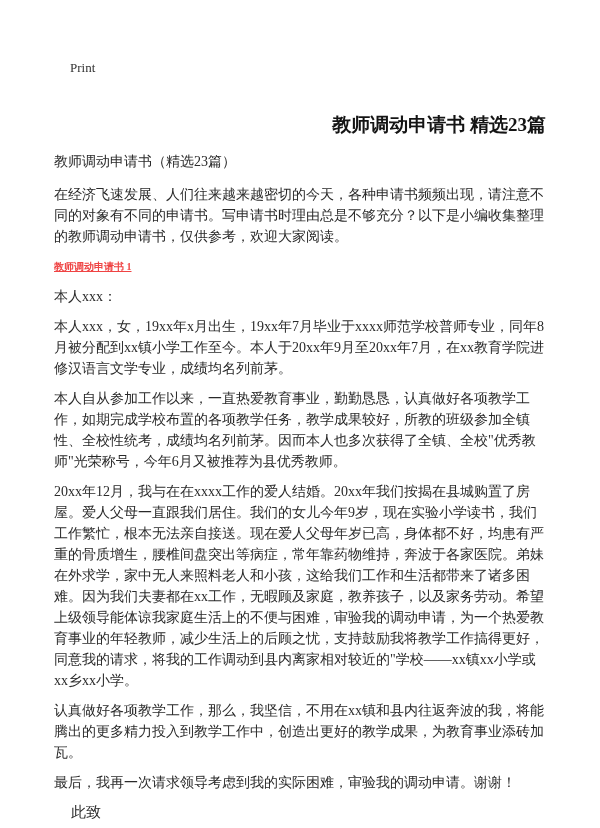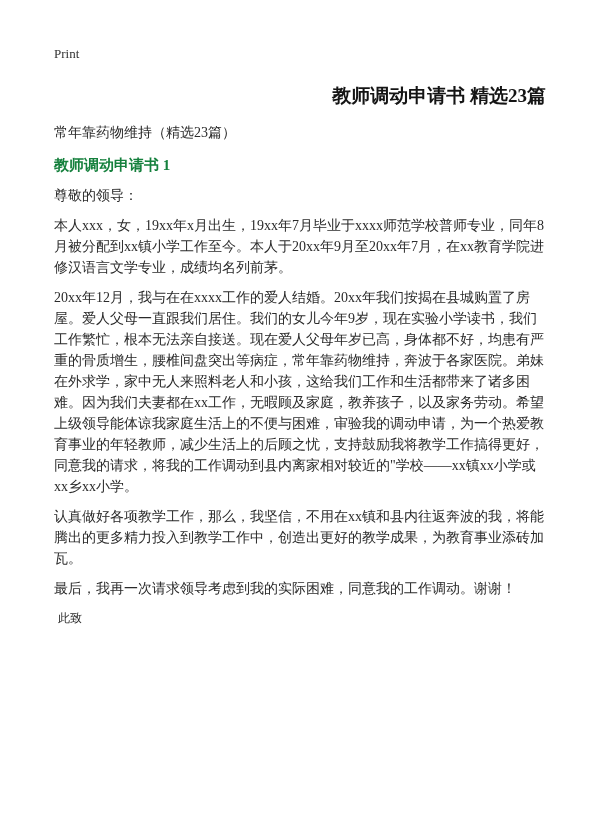--- a/index.html
+++ b/index.html
@@ -15,21 +15,21 @@
     background: #ffffff;
     padding: 44px 54px 0 54px;
     font-family: "Liberation Serif", "DejaVu Serif", serif;
     color: #262626;
     overflow: hidden;
   }
   .print-label {
     font-size: 13px;
     line-height: 15px;
     color: #333333;
-    margin: 0;
+    margin: 16px;
     display: inline-block;
     cursor: pointer;
   }
   .doc-title {
     font-size: 19px;
     line-height: 23px;
     font-weight: bold;
     text-align: right;
     color: #141414;
     margin: 22px 0 17px 0;
@@ -41,56 +41,59 @@
     color: #2a2a2a;
   }
   .para {
     font-size: 14px;
     line-height: 21px;
     margin: 0 0 9px 0;
     color: #2a2a2a;
     text-align: left;
   }
   .section-heading {
+    font-size: 10px;
+    line-height: 21px;
+    font-weight: bold;
+    color: #ef4444;
+    margin: 2px 0 9px 0;
+    text-decoration: underline;
+  }
+  .closing-line {
     font-size: 15px;
     line-height: 21px;
-    font-weight: bold;
-    color: #15803d;
-    margin: 2px 0 9px 0;
-  }
-  .closing-line {
-    font-size: 12px;
-    line-height: 21px;
-    margin: 0 0 9px 4px;
+    margin: 0 0 9px 17px;
     color: #2a2a2a;
   }
 </style>
 </head>
 <body>
 
 <div class="page">
 
   <div class="print-label">Print</div>
 
   <h1 class="doc-title">教师调动申请书 精选23篇</h1>
 
-  <div class="doc-subtitle">常年靠药物维持（精选23篇）</div>
+  <div class="doc-subtitle">教师调动申请书（精选23篇）</div>
 
+  <p class="para">在经济飞速发展、人们往来越来越密切的今天，各种申请书频频出现，请注意不同的对象有不同的申请书。写申请书时理由总是不够充分？以下是小编收集整理的教师调动申请书，仅供参考，欢迎大家阅读。</p>
 
   <h2 class="section-heading">教师调动申请书 1</h2>
 
-  <p class="para">尊敬的领导：</p>
+  <p class="para">本人xxx：</p>
 
   <p class="para">本人xxx，女，19xx年x月出生，19xx年7月毕业于xxxx师范学校普师专业，同年8月被分配到xx镇小学工作至今。本人于20xx年9月至20xx年7月，在xx教育学院进修汉语言文学专业，成绩均名列前茅。</p>
 
+  <p class="para">本人自从参加工作以来，一直热爱教育事业，勤勤恳恳，认真做好各项教学工作，如期完成学校布置的各项教学任务，教学成果较好，所教的班级参加全镇性、全校性统考，成绩均名列前茅。因而本人也多次获得了全镇、全校"优秀教师"光荣称号，今年6月又被推荐为县优秀教师。</p>
 
   <p class="para">20xx年12月，我与在在xxxx工作的爱人结婚。20xx年我们按揭在县城购置了房屋。爱人父母一直跟我们居住。我们的女儿今年9岁，现在实验小学读书，我们工作繁忙，根本无法亲自接送。现在爱人父母年岁已高，身体都不好，均患有严重的骨质增生，腰椎间盘突出等病症，常年靠药物维持，奔波于各家医院。弟妹在外求学，家中无人来照料老人和小孩，这给我们工作和生活都带来了诸多困难。因为我们夫妻都在xx工作，无暇顾及家庭，教养孩子，以及家务劳动。希望上级领导能体谅我家庭生活上的不便与困难，审验我的调动申请，为一个热爱教育事业的年轻教师，减少生活上的后顾之忧，支持鼓励我将教学工作搞得更好，同意我的请求，将我的工作调动到县内离家相对较近的"学校——xx镇xx小学或xx乡xx小学。</p>
 
   <p class="para">认真做好各项教学工作，那么，我坚信，不用在xx镇和县内往返奔波的我，将能腾出的更多精力投入到教学工作中，创造出更好的教学成果，为教育事业添砖加瓦。</p>
 
-  <p class="para">最后，我再一次请求领导考虑到我的实际困难，同意我的工作调动。谢谢！</p>
+  <p class="para">最后，我再一次请求领导考虑到我的实际困难，审验我的调动申请。谢谢！</p>
 
   <p class="closing-line">此致</p>
 
 
   
 
 </div>
 
 </body></html>

